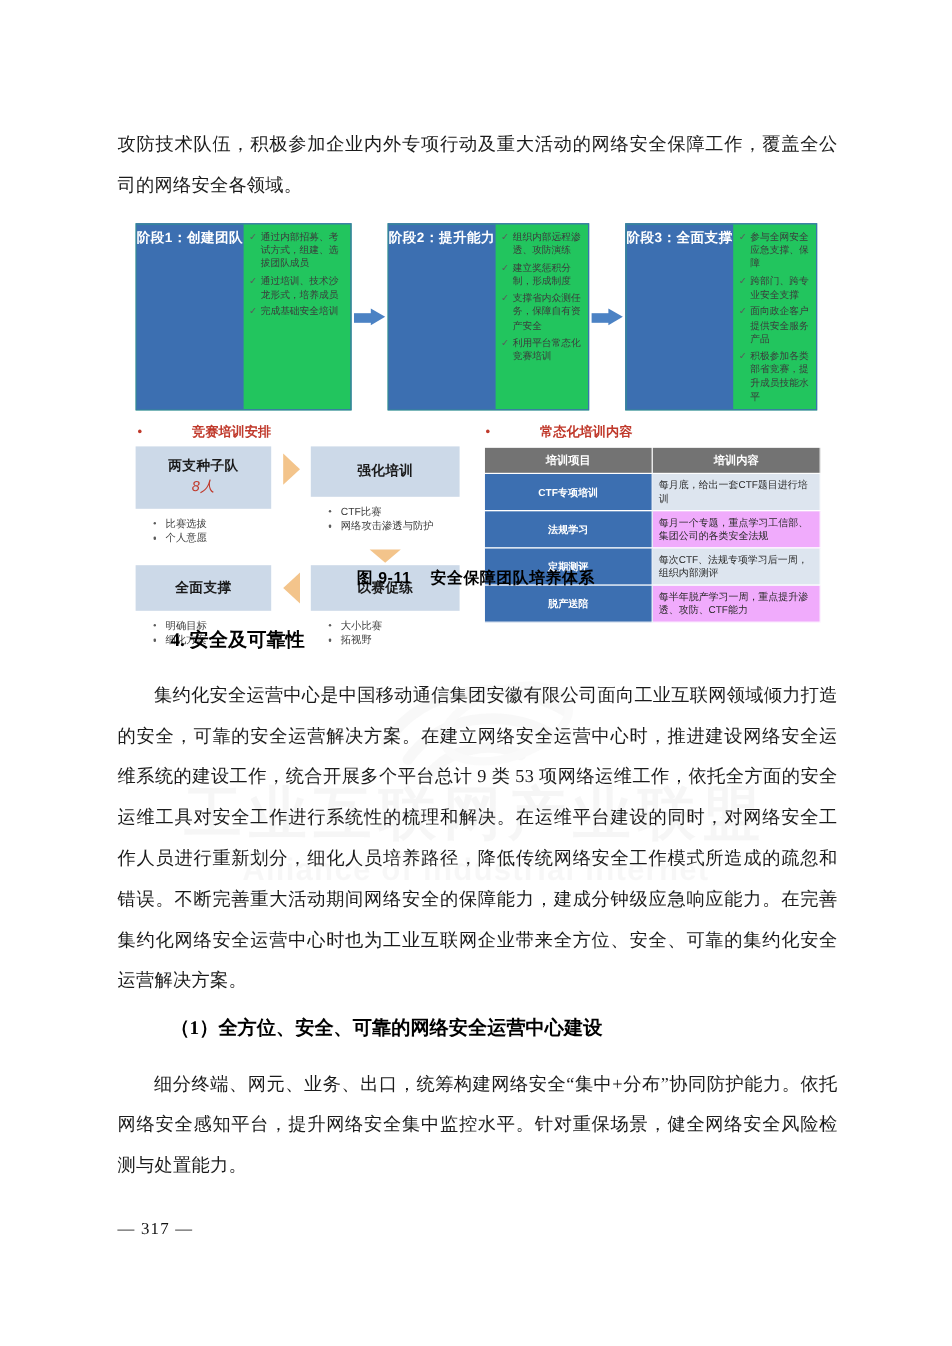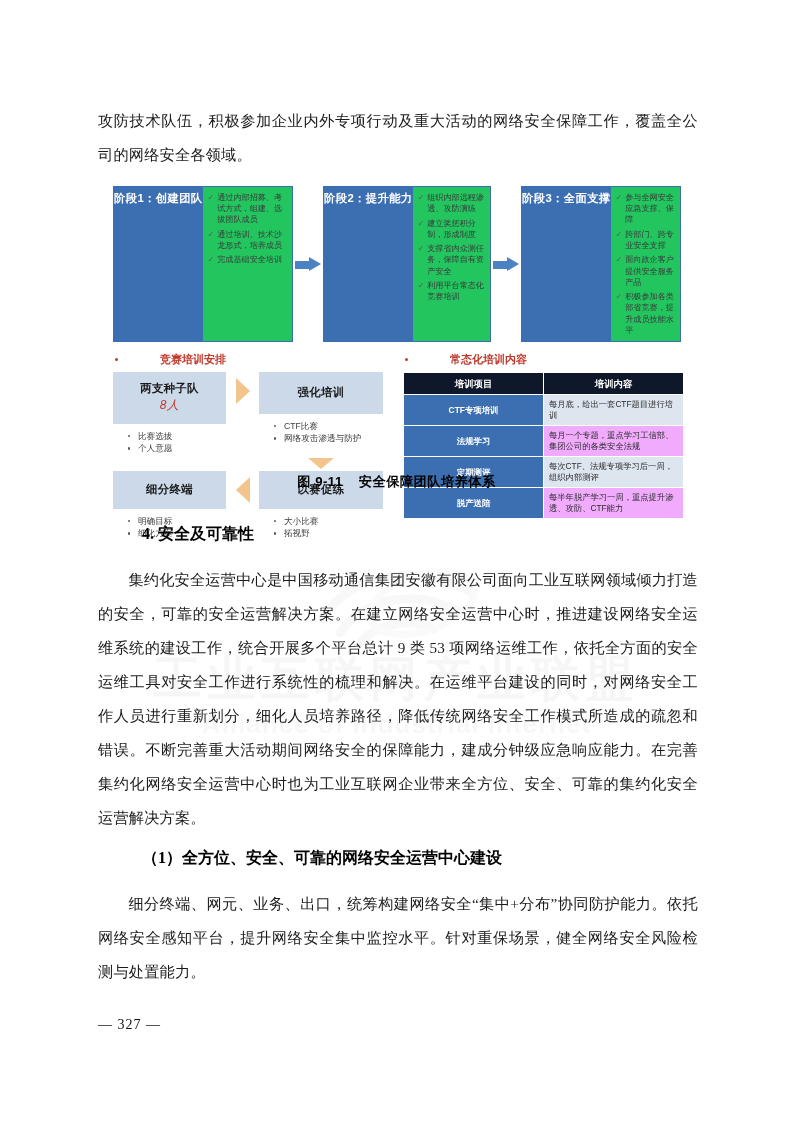--- a/index.html
+++ b/index.html
@@ -209,21 +209,21 @@
   table.ttable { border-collapse: collapse; width: 281px; table-layout: fixed; }
   table.ttable th, table.ttable td {
     font-family: "Liberation Sans", sans-serif;
     font-size: 8.3px;
     line-height: 11px;
     padding: 4px 5px;
     vertical-align: middle;
     border: 1px solid #ffffff;
   }
   table.ttable th.hcell {
-    background: #0f172a; color: #fff; font-weight: bold;
+    background: #737373; color: #fff; font-weight: bold;
     text-align: center; font-size: 9.4px; padding: 5px 2px;
   }
   table.ttable td.labelcell {
     background: #3c6fb1; color: #fff; font-weight: bold;
     text-align: center; font-size: 8.4px; width: 61px;
   }
   table.ttable td.valcell { background: #dde5ef; color: #2b2b2b; }
   table.ttable tr.alt td.valcell { background: #f0abfc; }
 
   .fig-caption {
@@ -387,21 +387,21 @@
           </div>
 
           <div></div>
           <div></div>
           <div class="tri-down-wrap">
             <div class="tri-down"></div>
           </div>
 
           <div class="card">
             <div class="card-hd" style="padding:11px 0 12px 0;">
-              <span>细分终端</span>
+              <span>全面支撑</span>
             </div>
             <div class="card-body">
               <div class="bul">明确目标</div>
               <div class="bul">细化方案</div>
             </div>
           </div>
 
           <div class="tri-cell">
             <div class="tri-left"></div>
           </div>
@@ -458,15 +458,15 @@
     <span>图 9-11</span><span class="gap"></span><span>安全保障团队培养体系</span>
   </div>
 
   <div class="text-block" style="top:505px;">
     <p class="head-bold">4. 安全及可靠性</p>
     <p class="para indent">集约化安全运营中心是中国移动通信集团安徽有限公司面向工业互联网领域倾力打造的安全，可靠的安全运营解决方案。在建立网络安全运营中心时，推进建设网络安全运维系统的建设工作，统合开展多个平台总计 9 类 53 项网络运维工作，依托全方面的安全运维工具对安全工作进行系统性的梳理和解决。在运维平台建设的同时，对网络安全工作人员进行重新划分，细化人员培养路径，降低传统网络安全工作模式所造成的疏忽和错误。不断完善重大活动期间网络安全的保障能力，建成分钟级应急响应能力。在完善集约化网络安全运营中心时也为工业互联网企业带来全方位、安全、可靠的集约化安全运营解决方案。</p>
     <p class="head-bold" style="margin-top:6px;">（1）全方位、安全、可靠的网络安全运营中心建设</p>
     <p class="para indent">细分终端、网元、业务、出口，统筹构建网络安全“集中+分布”协同防护能力。依托网络安全感知平台，提升网络安全集中监控水平。针对重保场景，健全网络安全风险检测与处置能力。</p>
   </div>
 
-  <div class="page-num">— 327 —</div>
+  <div class="page-num">— 317 —</div>
 
 </div>
 
 </body></html>

